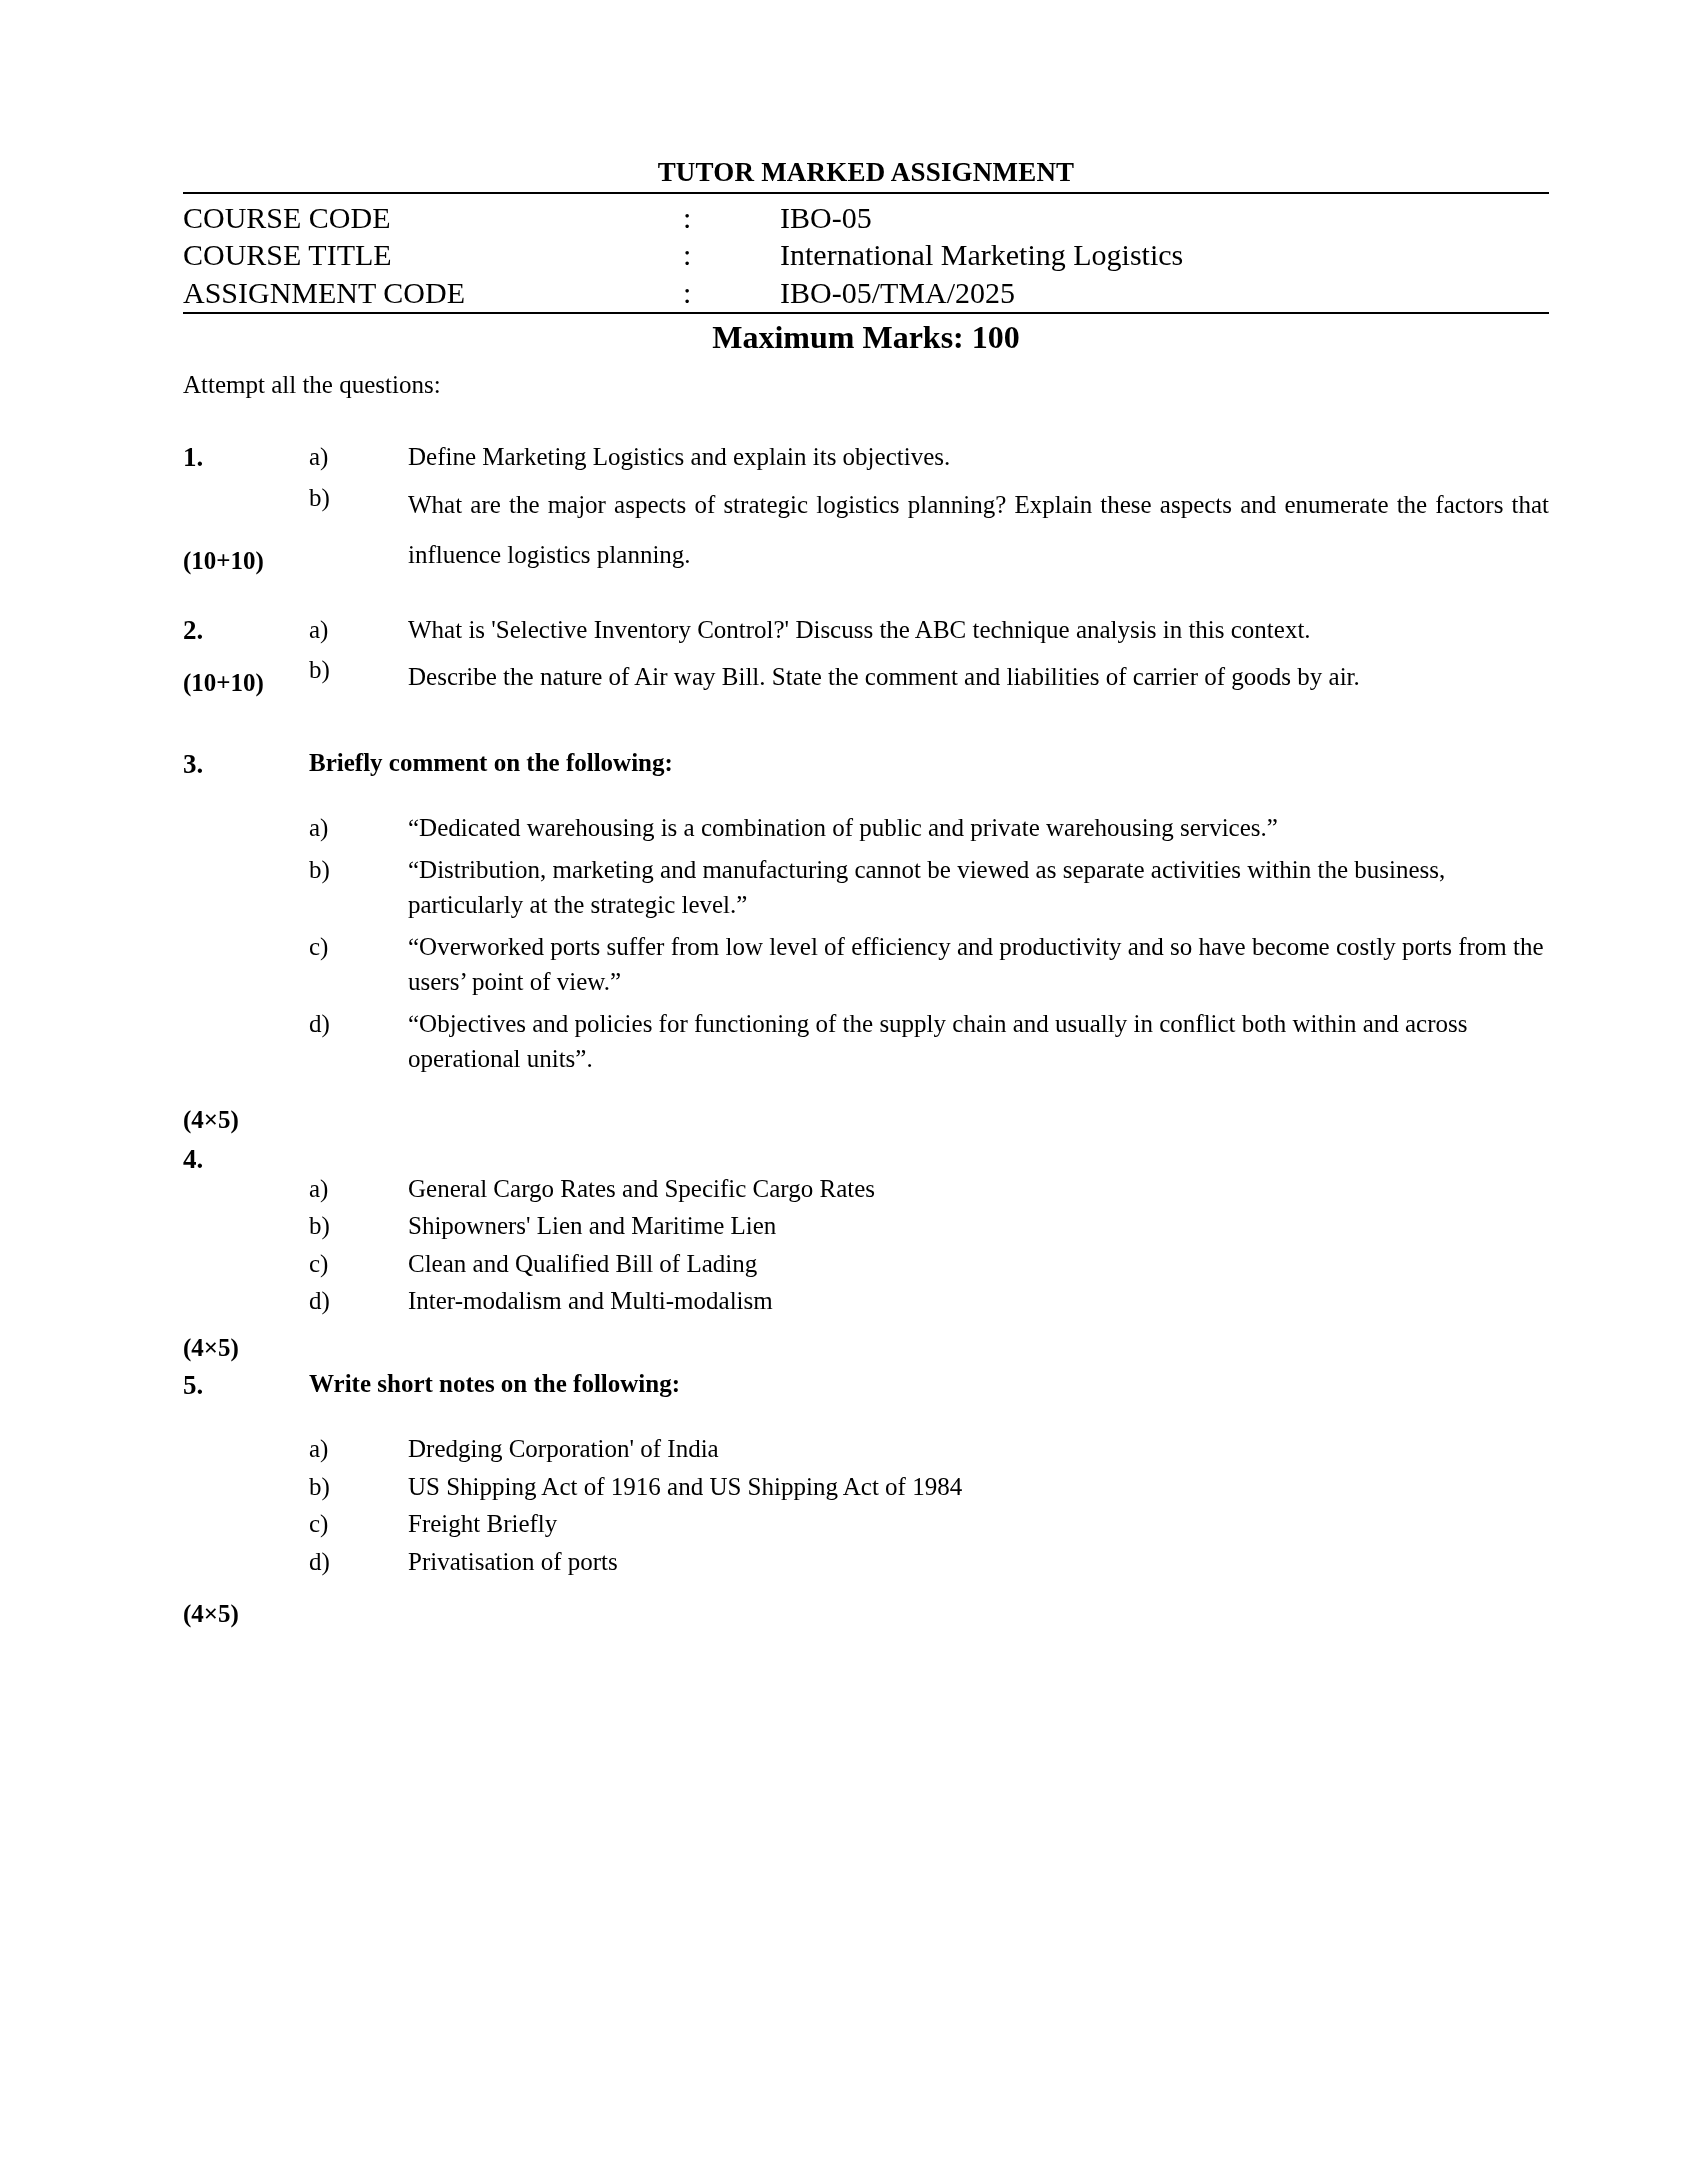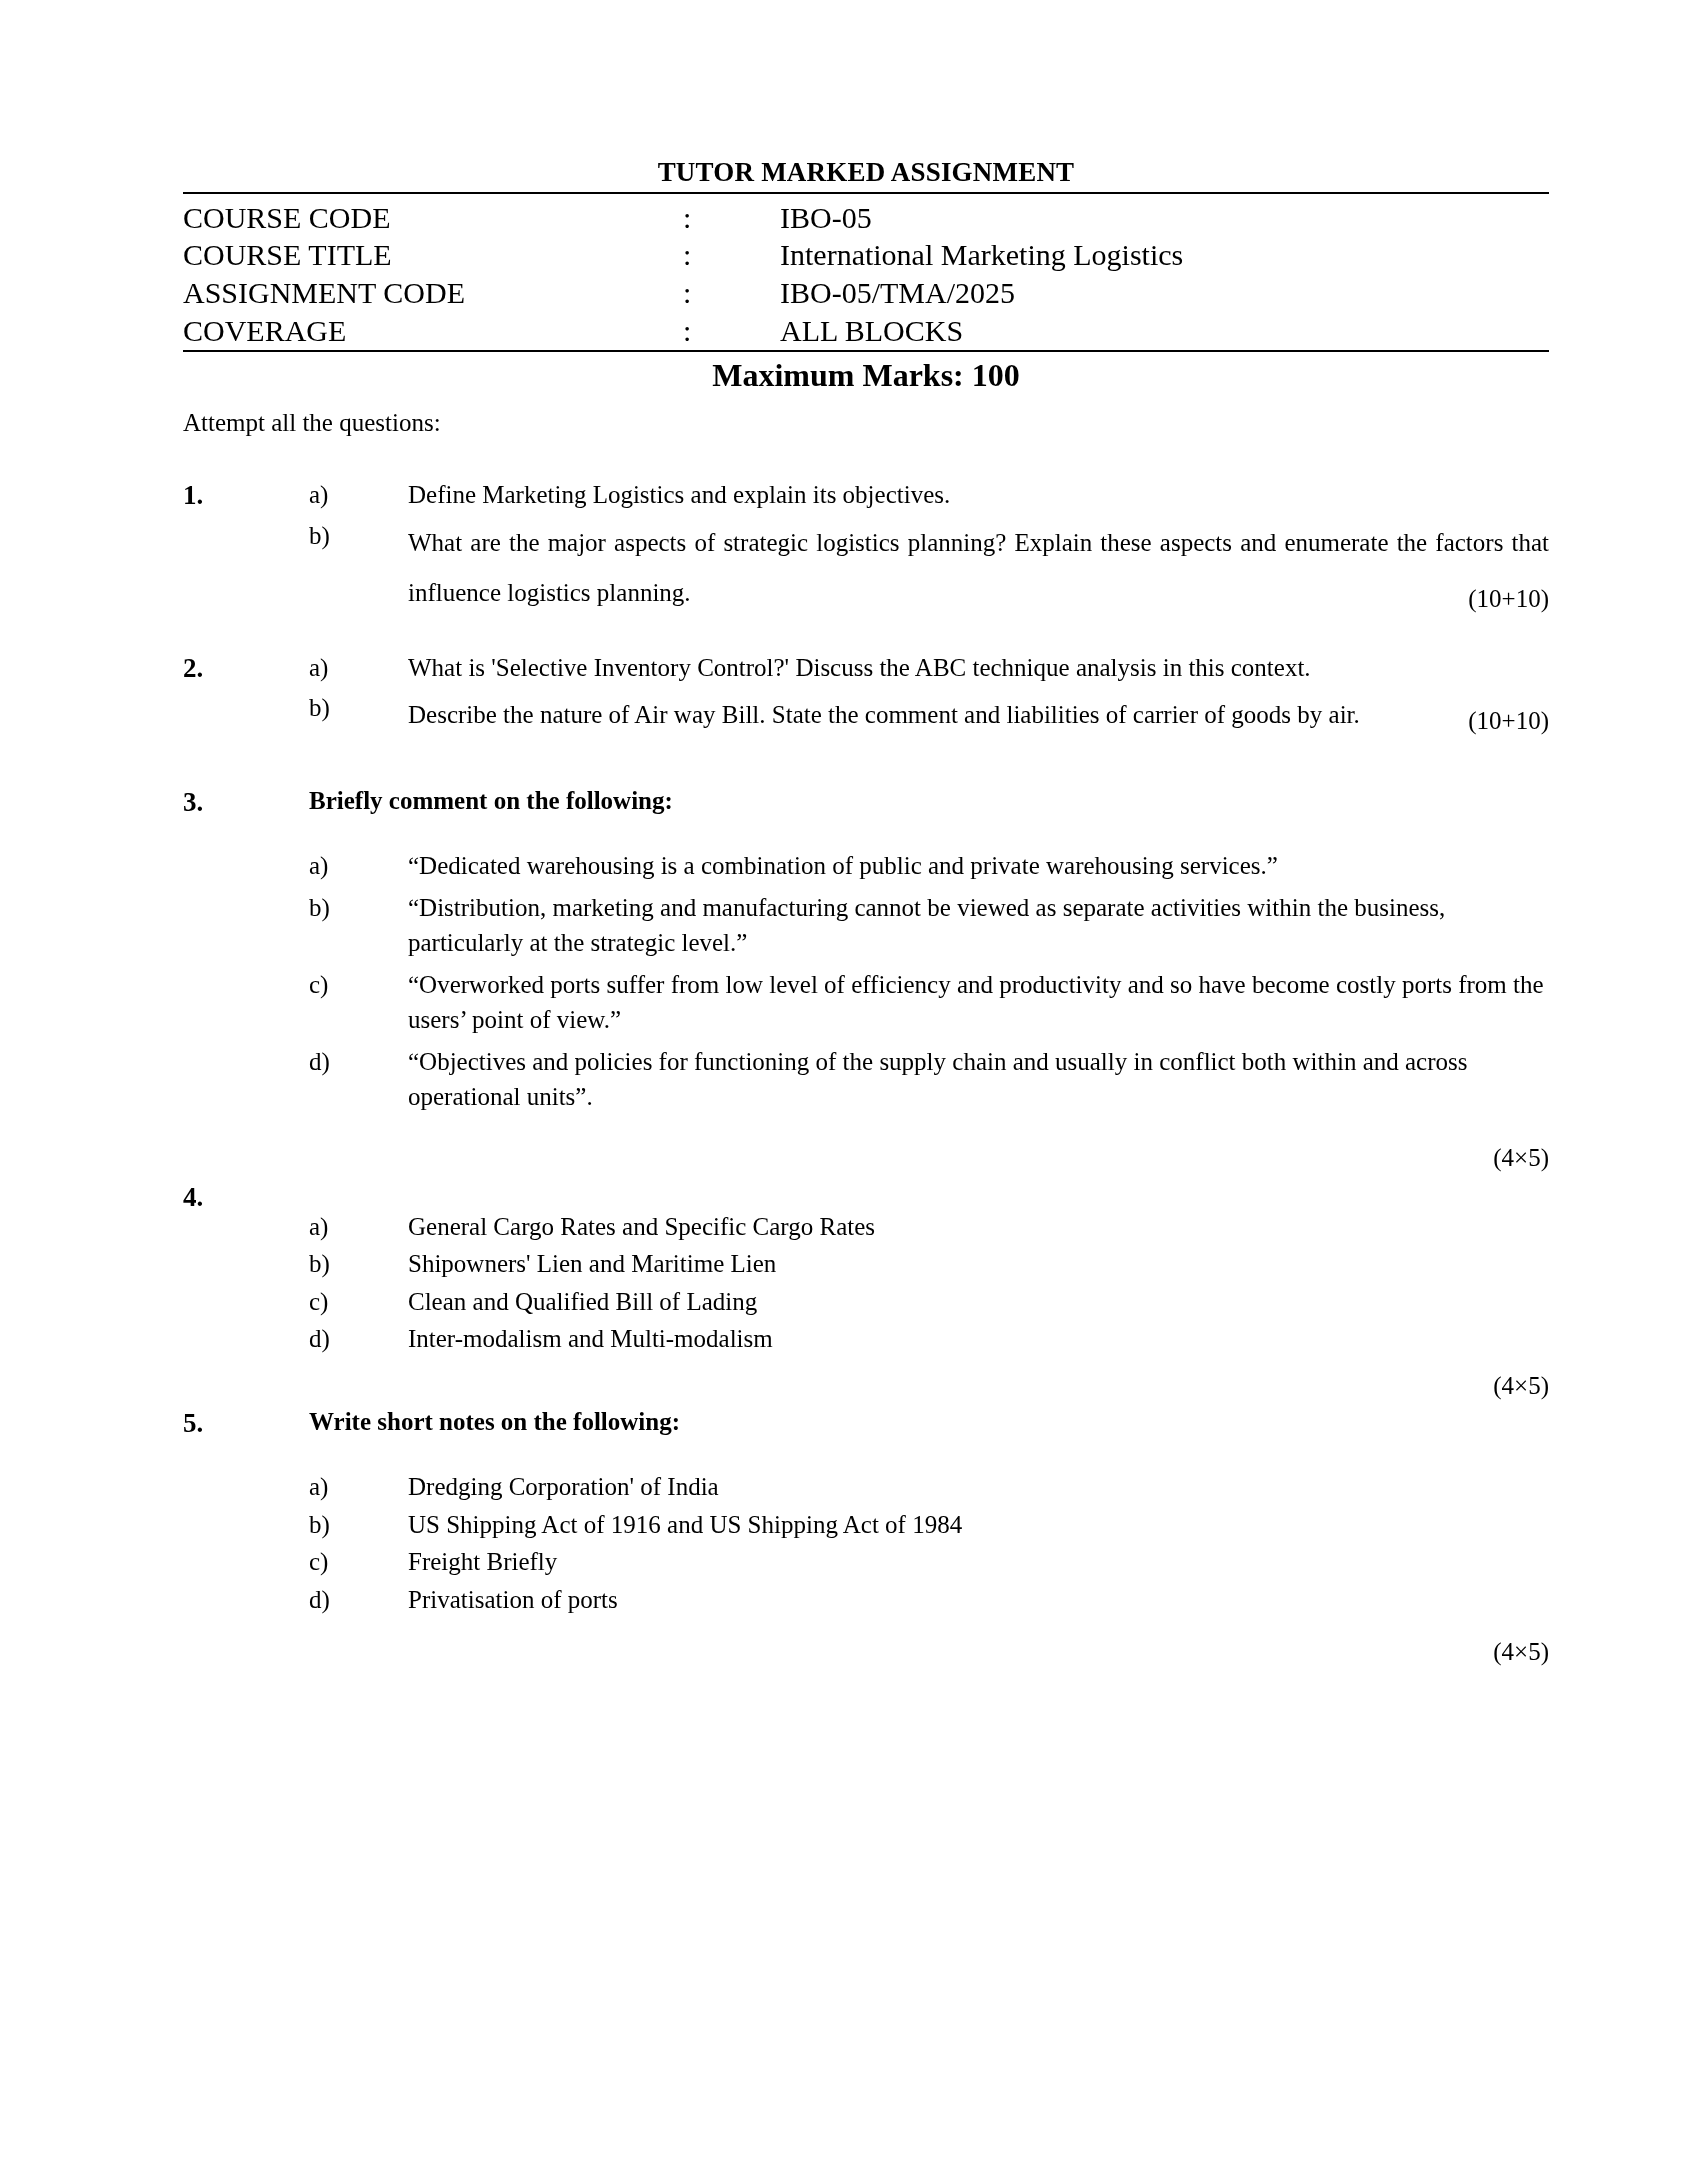--- a/index.html
+++ b/index.html
@@ -133,22 +133,22 @@
   .justify .sub-text { text-align: justify; }
   .justify-loose .sub-text {
     text-align: justify;
     line-height: 2.0;
   }
 
   .tight-list .sub-item { margin-bottom: 2px; }
   .roomy-list .sub-item { margin-bottom: 6px; }
 
   .marks {
-    text-align: right;
-    font-weight: normal;
+    text-align: left;
+    font-weight: bold;
     font-size: 25px;
     line-height: 1.2;
   }
   .gap-m { height: 30px; }
 </style>
 </head>
 <body>
 
 <div class="page">
   <div class="sheet">
@@ -169,25 +169,20 @@
         <tr>
           <td class="meta-label">COURSE TITLE</td>
           <td class="meta-colon">:</td>
           <td class="meta-value">International Marketing Logistics</td>
         </tr>
         <tr>
           <td class="meta-label">ASSIGNMENT CODE</td>
           <td class="meta-colon">:</td>
           <td class="meta-value">IBO-05/TMA/2025</td>
         </tr>
-        <tr>
-          <td class="meta-label">COVERAGE</td>
-          <td class="meta-colon">:</td>
-          <td class="meta-value">ALL BLOCKS</td>
-        </tr>
       </tbody>
     </table>
 
     <hr class="rule">
 
     <div class="maxmarks">Maximum Marks: 100</div>
 
     <div class="attempt">Attempt all the questions:</div>
 
     <div class="q-block" style="margin-top:40px;">

